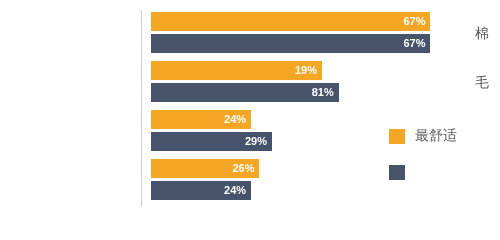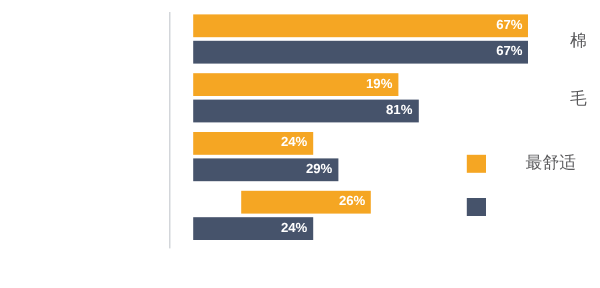--- a/index.html
+++ b/index.html
@@ -33,21 +33,21 @@
     left: 0px;
     top: 2px;
     width: 1px;
     height: 197px;
     background: #c9ccd1;
   }
 
   
   .cat-group {
     position: absolute;
-    left: 20px;
+    left: 10px;
     right: 0;
     height: 41px;
   }
   .cat-group.g0 { top: 4px; }
   .cat-group.g1 { top: 53px; }
   .cat-group.g2 { top: 102px; }
   .cat-group.g3 { top: 151px; }
 
   .bar-row {
     position: relative;
@@ -102,21 +102,20 @@
     position: absolute;
     left: 389px;
     top: 118px;
     width: 105px;
   }
   .legend-item {
     position: relative;
     height: 36px;
     display: flex;
     align-items: center;
-    gap: 23px;
   }
   .legend-swatch {
     width: 16px;
     height: 15px;
     flex: 0 0 auto;
   }
   .legend-swatch.comfort { background: #f5a623; }
   .legend-swatch.safe    { background: #46536b; }
   .legend-text {
     margin-left: 10px;
@@ -174,21 +173,21 @@
       </div>
       <div class="bar-row">
         <div class="bar safe" style="width: 120.971px;">
           <span class="bar-label">29%</span>
         </div>
       </div>
     </div>
 
     <div class="cat-group g3">
       <div class="bar-row">
-        <div class="bar comfort" style="width: 108.457px; margin-left: 40px;">
+        <div class="bar comfort" style="width: 108.457px;">
           <span class="bar-label">26%</span>
         </div>
       </div>
       <div class="bar-row">
         <div class="bar safe" style="width: 100.114px;">
           <span class="bar-label">24%</span>
         </div>
       </div>
     </div>
   </div>

